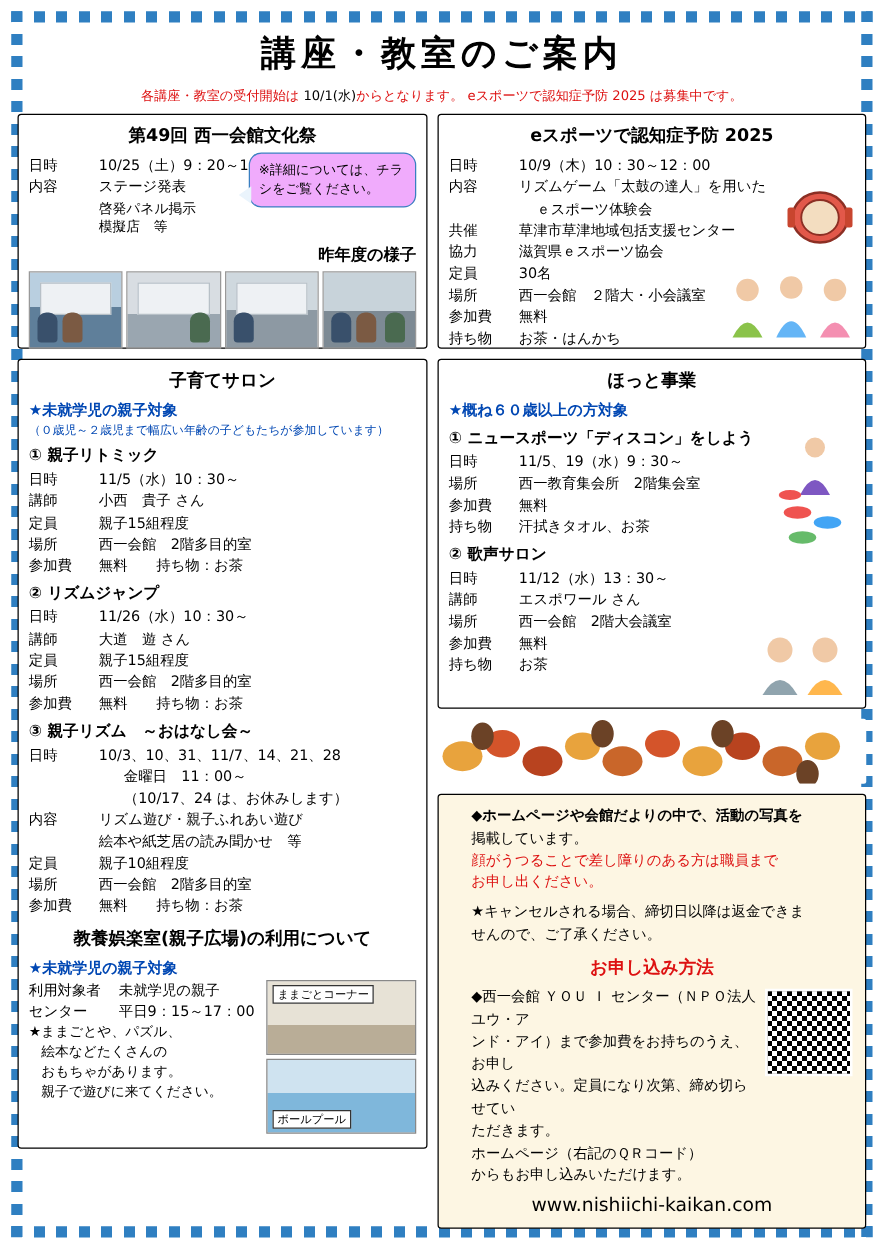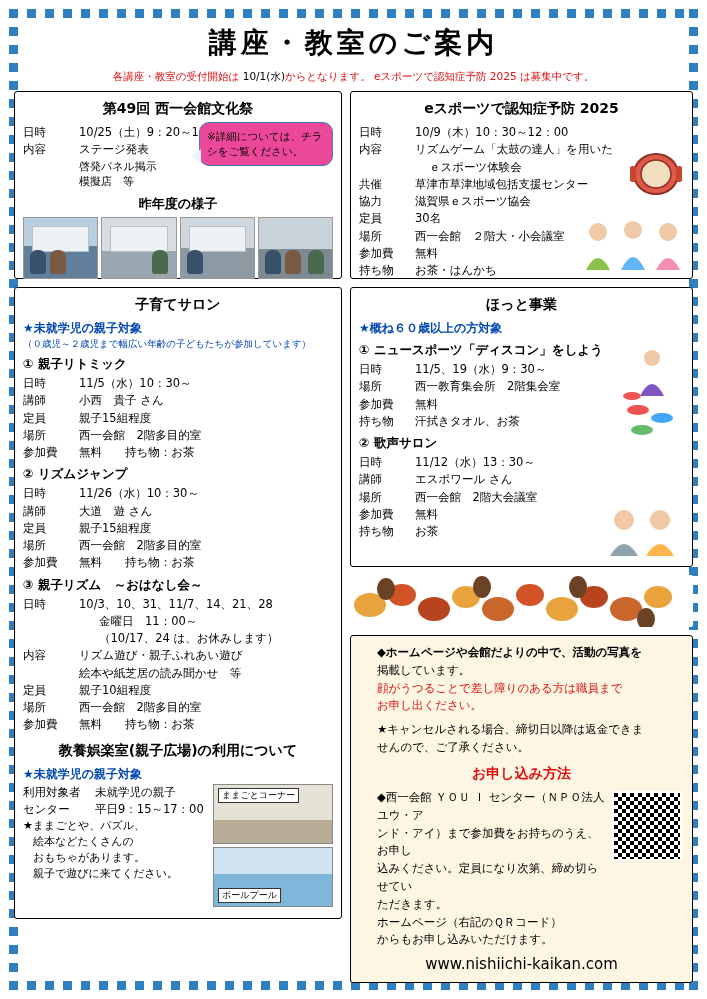--- a/index.html
+++ b/index.html
@@ -55,34 +55,34 @@
     margin-bottom:8px;
     position:relative;
     background:#fff;
   }
   .bhead{
     text-align:center;
     font-weight:bold;
     font-size:14px;
     margin:2px 0 6px 0;
   }
-  .bhead.sm{font-size:13px;}
+  .bhead.sm{font-size:13px;text-align:right;}
   .row{display:flex;line-height:1.5;font-size:11.5px;}
   .lab{width:56px;flex:none;}
   .val{flex:1;}
   .ind{padding-left:56px;}
   .star{color:#0047b3;font-weight:bold;font-size:12px;margin:3px 0 1px 0;}
   .starnote{color:#0047b3;font-size:9.5px;margin-bottom:3px;}
   .num{font-weight:bold;font-size:12.5px;margin:5px 0 2px 0;}
 
   
   .bubble{
     position:absolute;right:8px;top:30px;width:118px;
     border:1.4px solid #3a7fc1;border-radius:10px;
-    background:#ec4899;
+    background:#f0abfc;
     font-size:10.5px;line-height:1.45;
     padding:6px 7px;
   }
   .bubble:after{
     content:"";position:absolute;left:-9px;top:26px;
     border-top:7px solid transparent;border-bottom:7px solid transparent;
     border-right:10px solid #eaf4fc;
   }
 
   

